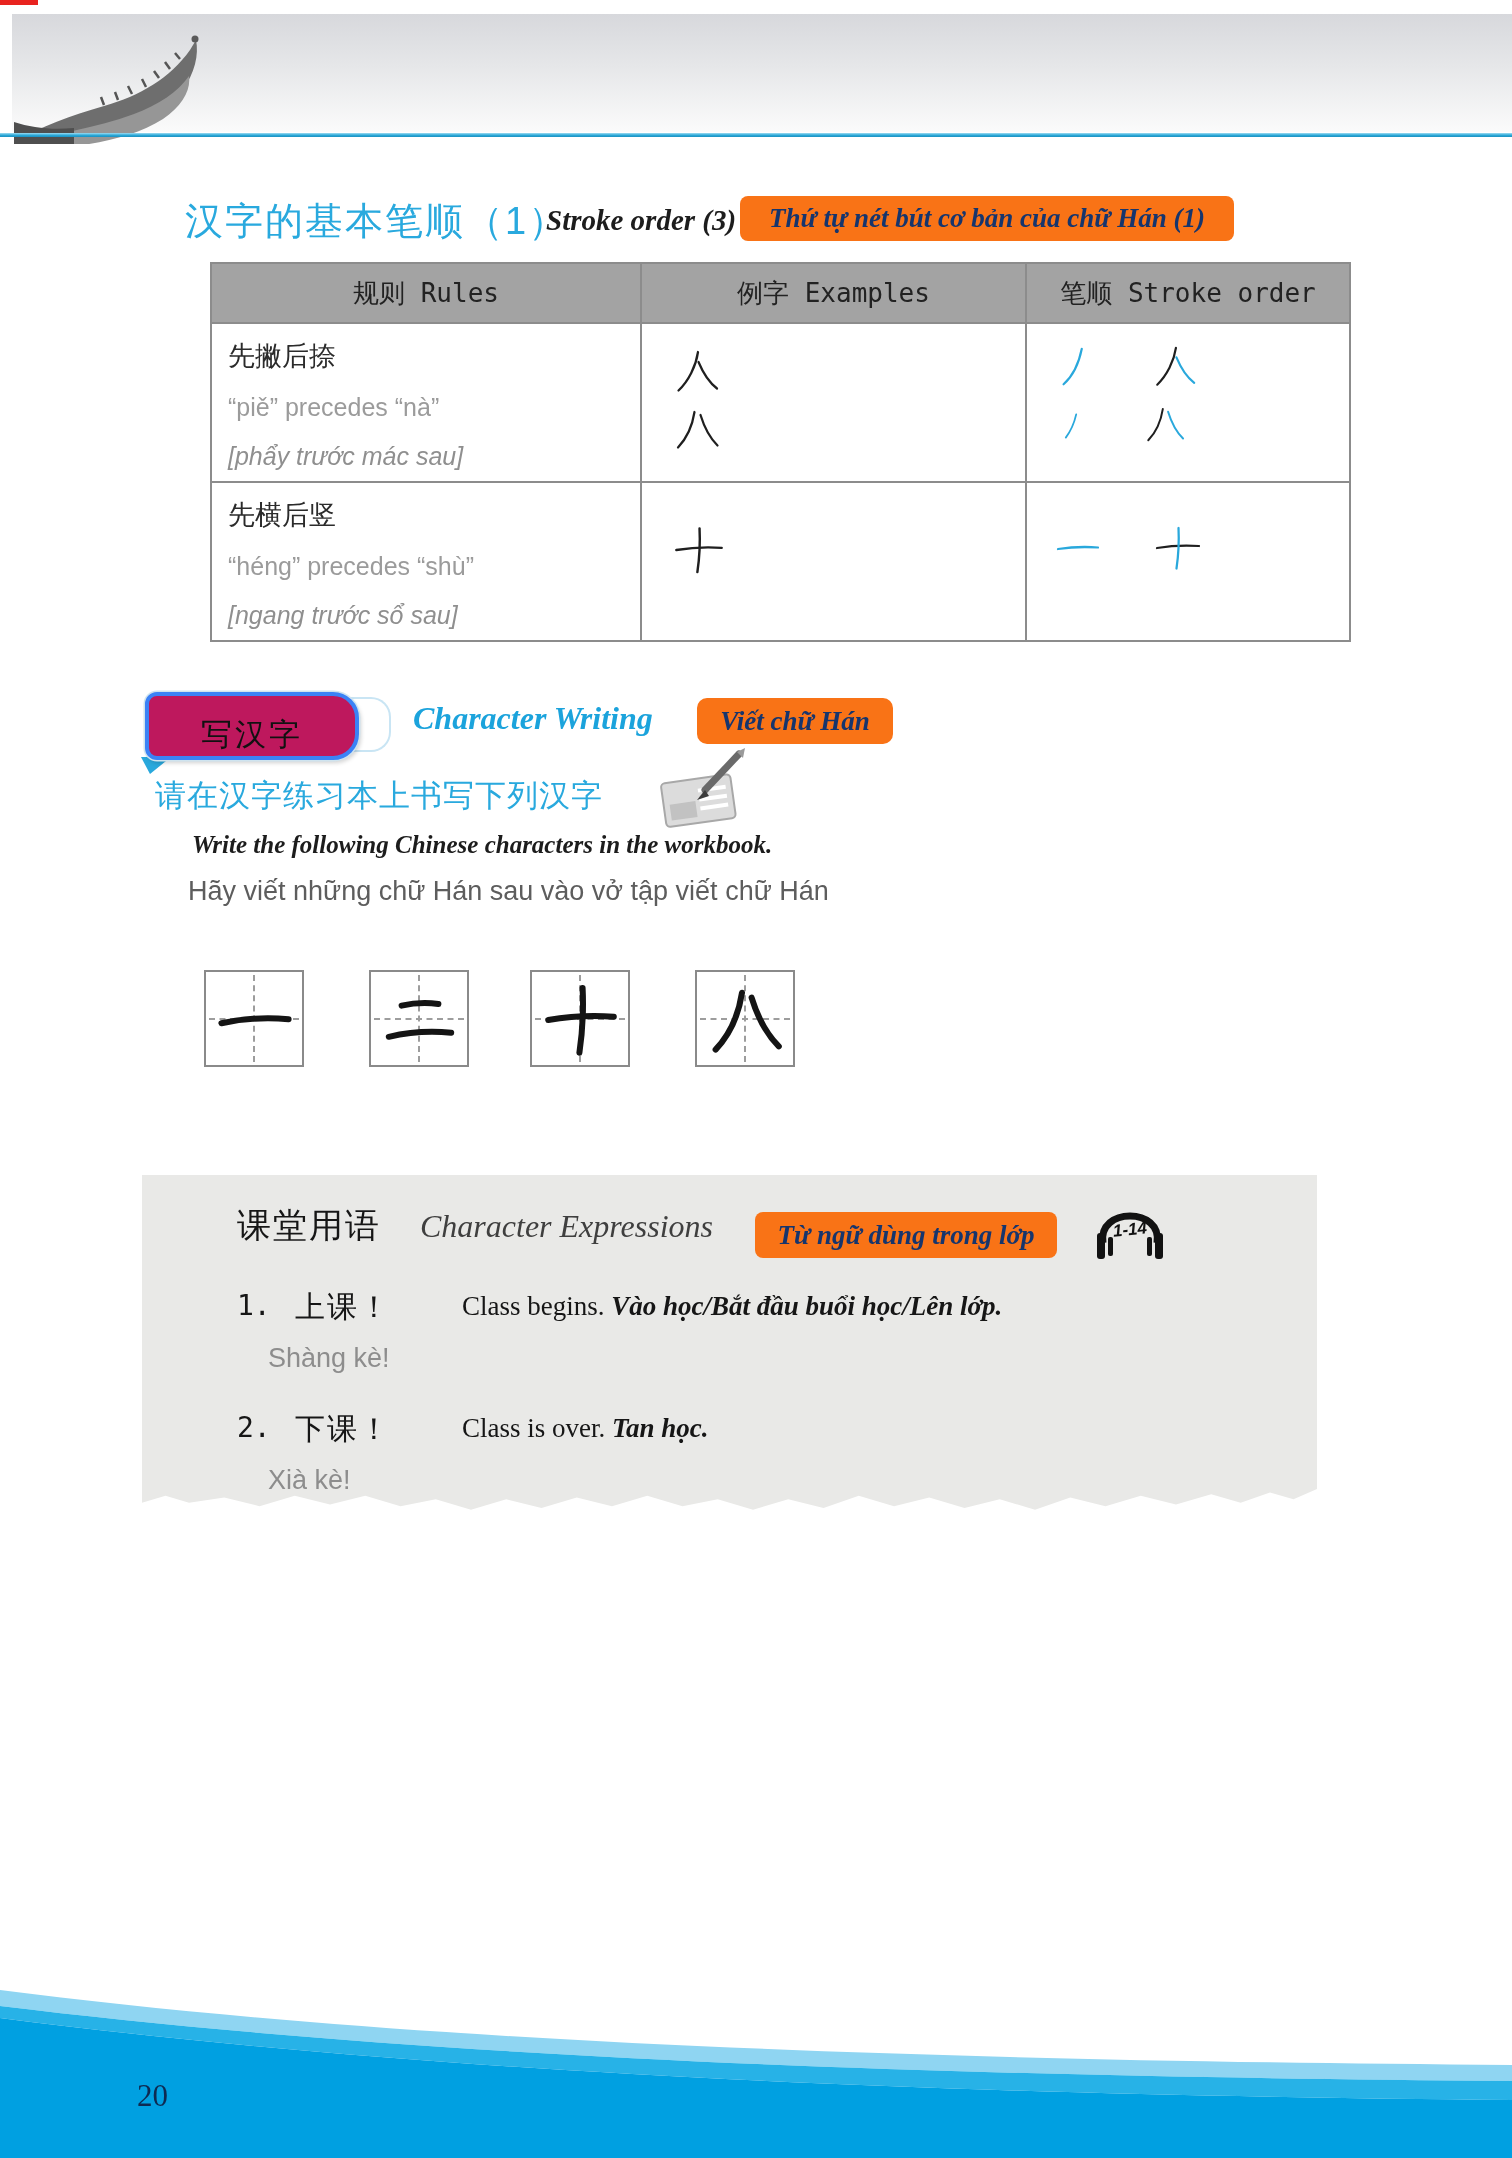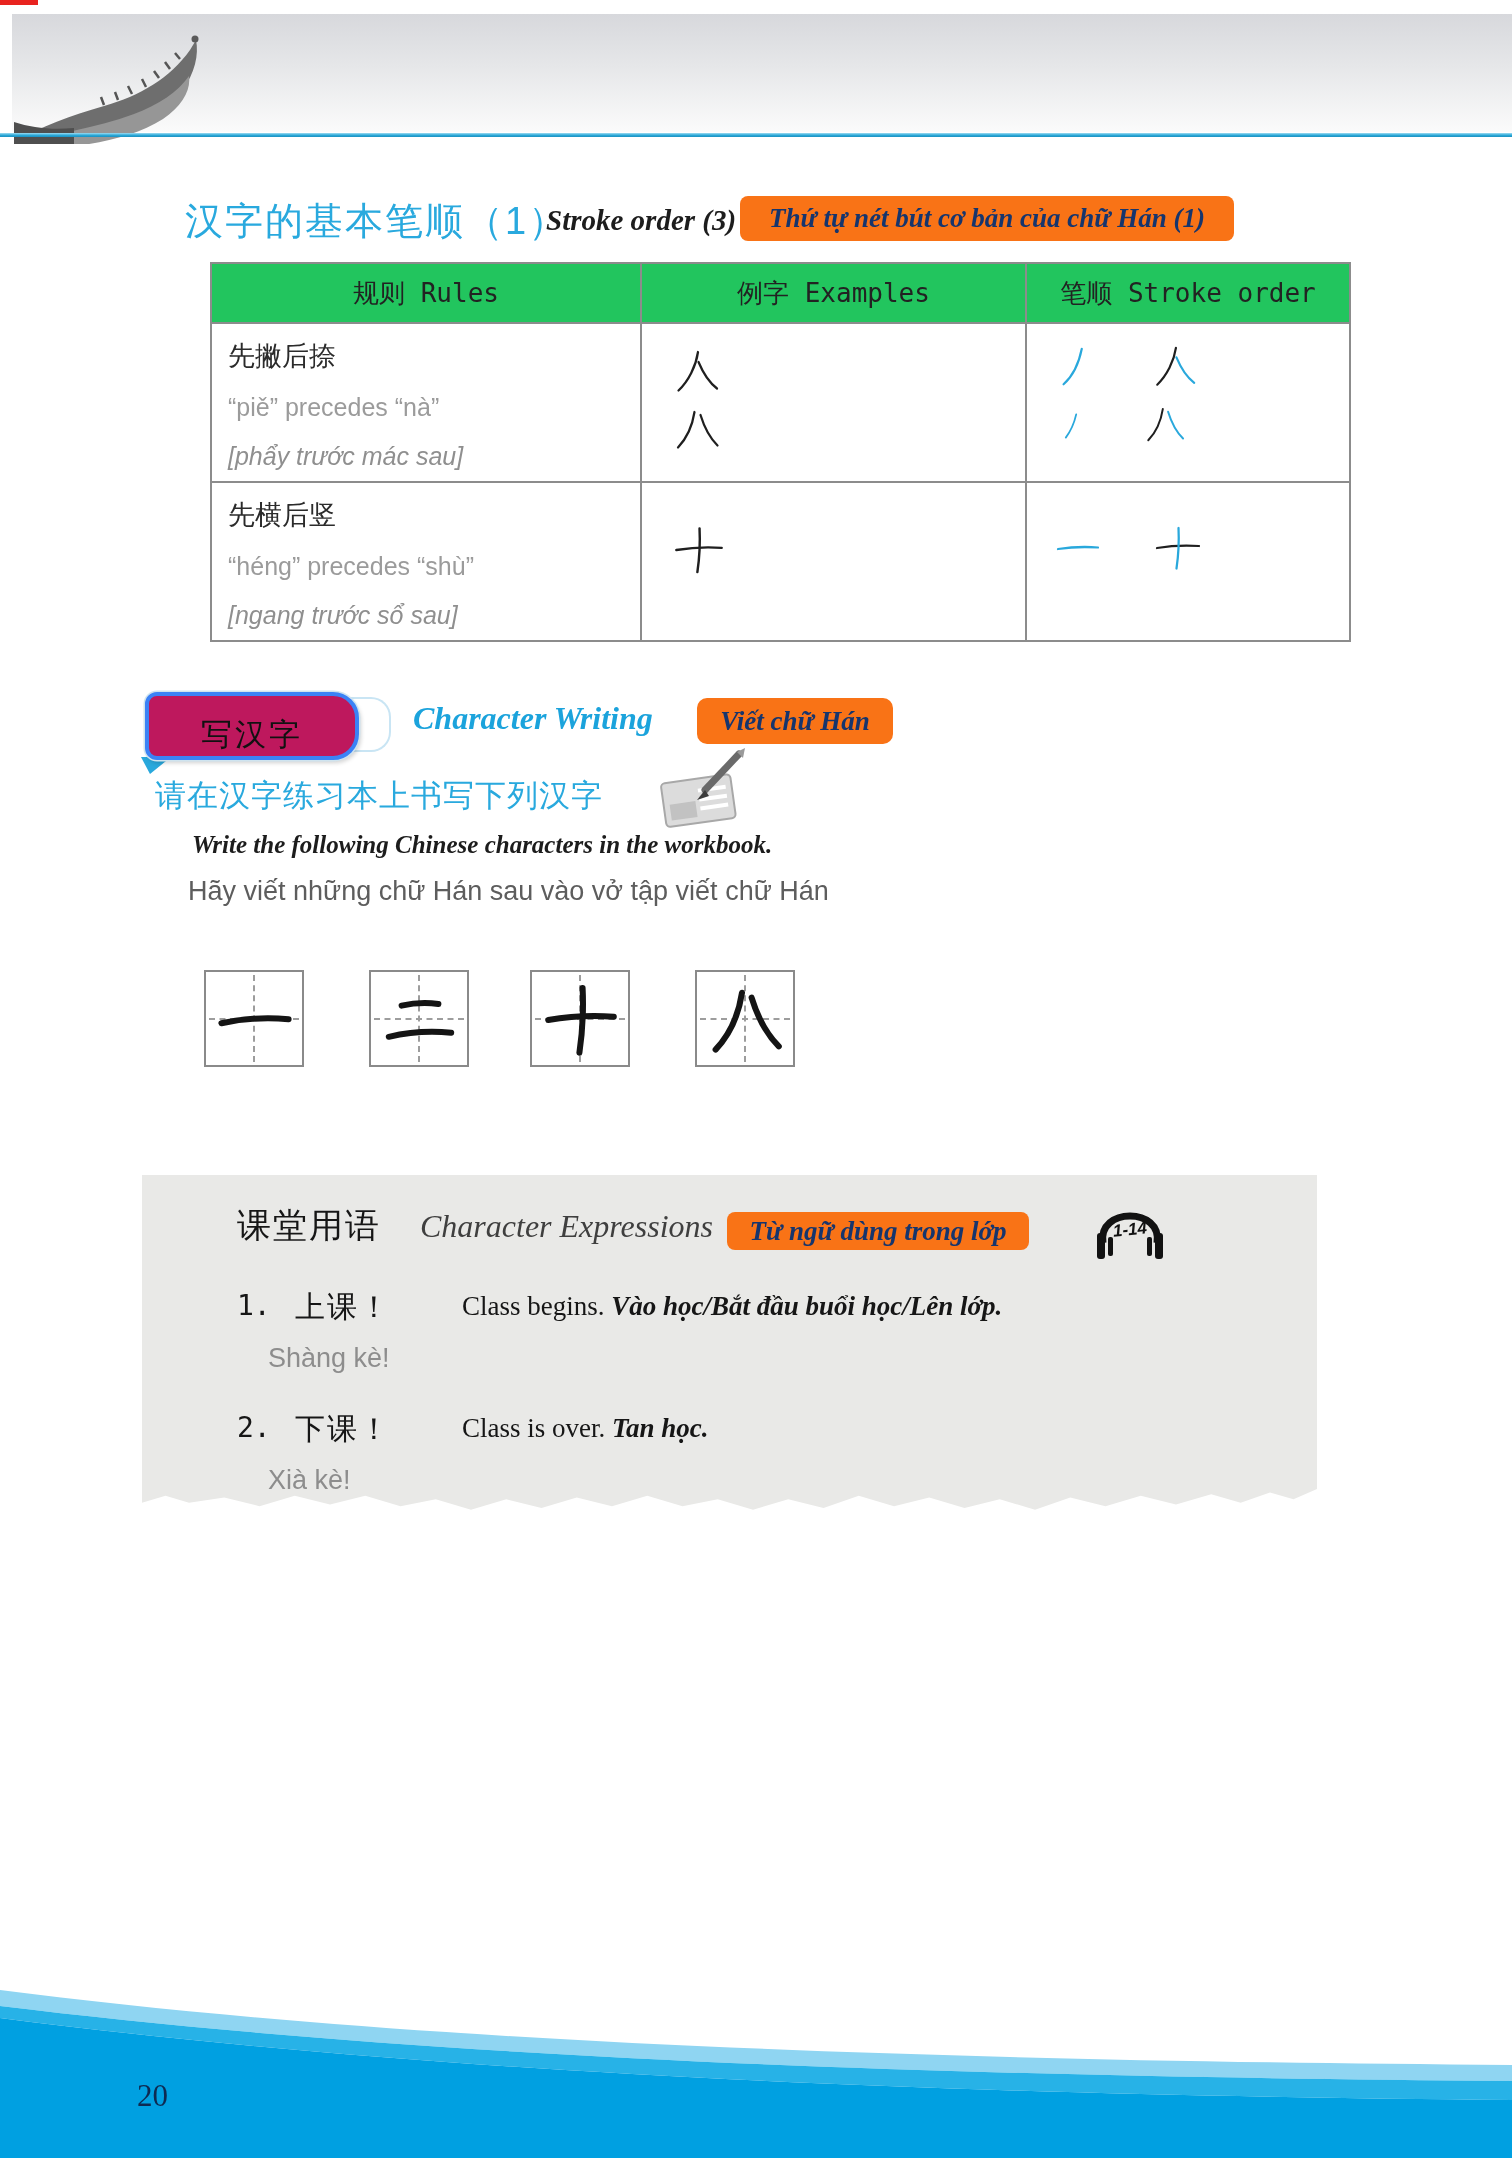--- a/index.html
+++ b/index.html
@@ -25,21 +25,21 @@
   
   .t-zh { position:absolute; left:185px; top:196px; font-size:38px; letter-spacing:2px; }
   .t-en { position:absolute; left:546px; top:204px; font-size:29px; color:#1d1d1d; }
   .t-badge { left:740px; top:196px; width:494px; height:45px; }
   .t-badge span { font-size:27px; }
 
   
   table.stroke { position:absolute; left:210px; top:262px; width:1139px;
                  border-collapse:collapse; table-layout:fixed; }
   table.stroke th, table.stroke td { border:2px solid #8c8c8c; vertical-align:top; }
-  table.stroke th { background:#22c55e; height:60px; vertical-align:middle; text-align:center;
+  table.stroke th { background:#a3a3a3; height:60px; vertical-align:middle; text-align:center;
                     font-family:"DejaVu Sans Mono",monospace; font-weight:normal;
                     font-size:26px; color:#222; }
   .col1 { width:430px; } .col2 { width:385px; } .col3 { width:324px; }
   td.rule-cell { padding:12px 10px 10px 16px; }
   .rule-zh { font-size:27px; color:#2b2b2b; margin-top:2px; }
   .rule-en { font-size:25px; color:#9b9b9b; margin-top:19px; }
   .rule-vi { font-size:25px; color:#8f8f8f; font-style:italic; margin-top:20px; }
   td.ex-cell  { padding:16px 0 0 30px; }
   td.ex-cell .stack { display:flex; flex-direction:column; gap:8px; }
   td.so-cell  { padding:14px 0 0 26px; }
@@ -78,21 +78,21 @@
 
   
   .classroom { position:absolute; left:142px; top:1175px; width:1175px; height:345px; background:#e9e9e7;
     clip-path:polygon(0 0,100% 0,100% 91%,98% 94%,96% 92%,93.5% 95%,91% 92.5%,88% 95.5%,85% 93%,82% 96%,
       79% 93.5%,76% 97%,73% 94%,70% 96.5%,67% 93.5%,64% 96%,61% 93%,58% 96.5%,55% 94%,52% 97%,49% 94%,
       46% 96%,43% 93%,40% 96%,37% 93.5%,34% 96.5%,31% 94%,28% 97%,25% 94%,22% 96%,19% 93%,16% 95.5%,
       13% 93%,10% 96%,7% 93.5%,4% 95%,2% 93%,0 95%); }
   .cl-zh { position:absolute; left:95px; top:28px; font-size:34px; color:#161616; letter-spacing:2px; }
   .cl-en { position:absolute; left:278px; top:33px; font-size:32px; color:#3f3f3f;
            font-family:"Liberation Serif","DejaVu Serif",serif; font-style:italic; }
-  .cl-badge { left:585px; top:37px; width:302px; height:38px; }
+  .cl-badge { left:613px; top:37px; width:302px; height:46px; }
   .cl-badge span { font-size:27px; }
   .headset { position:absolute; left:948px; top:18px; width:80px; height:72px; }
   .item-num { position:absolute; font-family:"DejaVu Sans Mono",monospace; font-size:28px; color:#161616; }
   .item-zh  { position:absolute; font-size:30px; color:#161616; letter-spacing:2px; }
   .item-text { position:absolute; font-family:"Liberation Serif","DejaVu Serif",serif;
                font-size:27px; color:#161616; }
   .item-text .vi { font-style:italic; font-weight:bold; }
   .item-py  { position:absolute; font-size:27px; color:#8d8d8d; }
 
   

